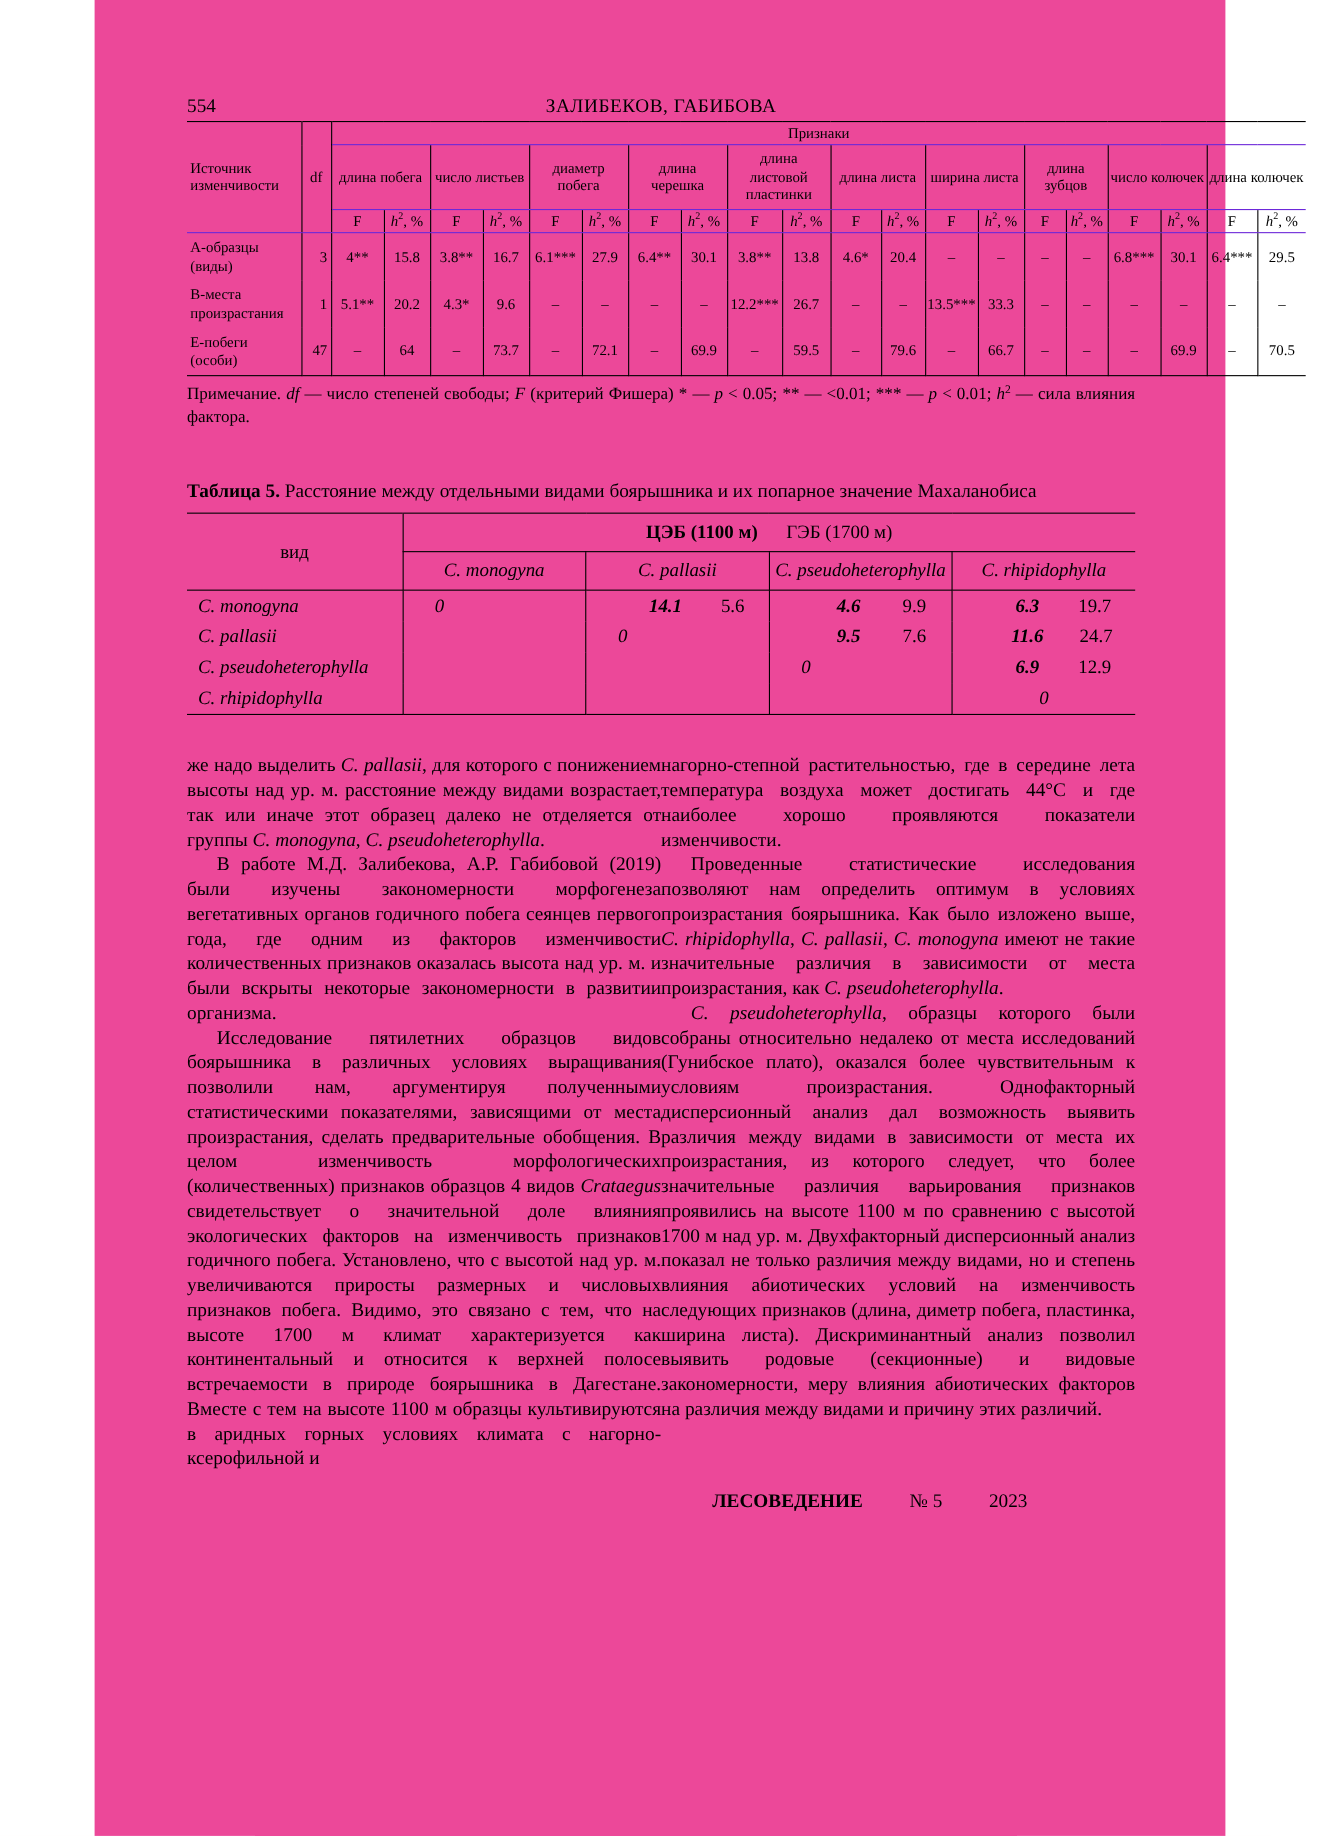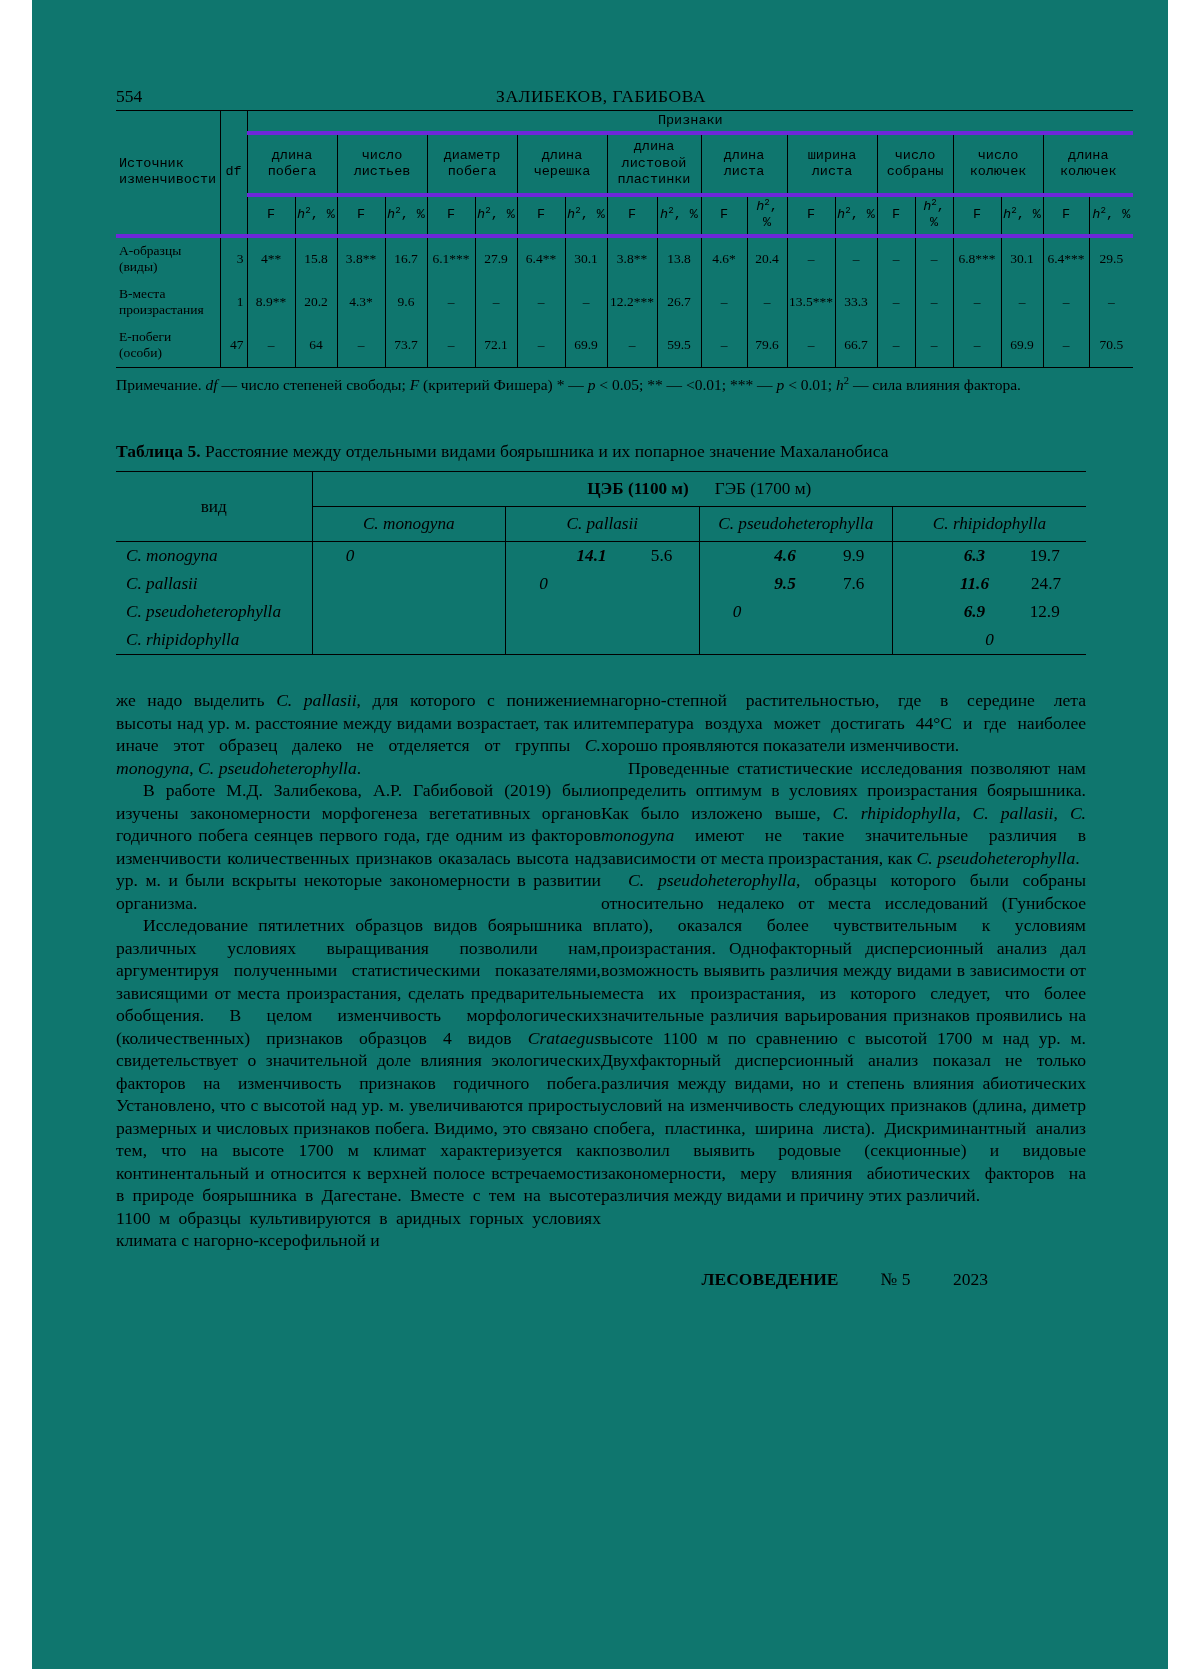--- a/index.html
+++ b/index.html
@@ -1,19 +1,19 @@
 <!DOCTYPE html>
 <html lang="ru"><head>
 <meta charset="utf-8">
 <style>
   html,body { margin:0; padding:0; background:#ffffff; }
   .page {
     position:relative;
-    width:1136px; min-height:1669px;
-    margin:0 auto; background:#0f766e;
+    width:1028px; min-height:1669px;
+    margin:0 auto; background:#ec4899;
     box-sizing:border-box;
     padding:86px 82px 60px 84px;
     font-family:"Liberation Serif", serif;
     color:#000;
   }
   .it { font-style:italic; }
   sup { font-size:0.68em; line-height:0; }
 
   
   .runhead { position:relative; height:24px; font-size:17.5px; }
@@ -25,21 +25,21 @@
   .tcaption .lbl { font-weight:bold; }
 
   
   table.t4 { border-collapse:collapse; table-layout:fixed; width:100%;
              border-top:1px solid #000; }
   .t4 td { border-left:1px solid #000; border-right:1px solid #000;
            text-align:center; vertical-align:middle;
            font-size:13.5px; line-height:1.22; padding:2px 1px; }
   .t4 tr td:first-child { border-left:0; }
   .t4 tr td:last-child  { border-right:0; }
-  .t4 td.hb { border-bottom:4px solid #6d28d9;font-family:Liberation Mono, monospace; }
+  .t4 td.hb { border-bottom:1px solid #6d28d9; }
   .t4 tr.last td { border-bottom:1px solid #000; }
   .t4 td.rowlab { text-align:left; padding:5px 3px; }
   .t4 td.dfv { text-align:right; padding-right:3px; }
   .t4 td.val { padding:9px 0; }
   .t4 td.ghdr { padding:4px 2px; }
 
   
   .note { font-size:15.5px; line-height:1.32; margin-top:7px; text-align:justify; }
 
   
@@ -115,21 +115,21 @@
       <td class="hb" colspan="20">Признаки</td>
     </tr>
     <tr>
       <td class="hb ghdr" colspan="2">длина побега</td>
       <td class="hb ghdr" colspan="2">число листьев</td>
       <td class="hb ghdr" colspan="2">диаметр побега</td>
       <td class="hb ghdr" colspan="2">длина черешка</td>
       <td class="hb ghdr" colspan="2">длина листовой пластинки</td>
       <td class="hb ghdr" colspan="2">длина листа</td>
       <td class="hb ghdr" colspan="2">ширина листа</td>
-      <td class="hb ghdr" colspan="2">число собраны</td>
+      <td class="hb ghdr" colspan="2">длина зубцов</td>
       <td class="hb ghdr" colspan="2">число колючек</td>
       <td class="hb ghdr" colspan="2">длина колючек</td>
     </tr>
     <tr>
       <td class="hb">F</td>
       <td class="hb"><span class="it">h</span><sup>2</sup><span>, %</span></td>
       <td class="hb">F</td>
       <td class="hb"><span class="it">h</span><sup>2</sup><span>, %</span></td>
       <td class="hb">F</td>
       <td class="hb"><span class="it">h</span><sup>2</sup><span>, %</span></td>
@@ -168,21 +168,21 @@
       <td class="val">–</td>
       <td class="val">–</td>
       <td class="val">6.8***</td>
       <td class="val">30.1</td>
       <td class="val">6.4***</td>
       <td class="val">29.5</td>
     </tr>
     <tr>
       <td class="rowlab">В-места произрастания</td>
       <td class="dfv">1</td>
-      <td class="val">8.9**</td>
+      <td class="val">5.1**</td>
       <td class="val">20.2</td>
       <td class="val">4.3*</td>
       <td class="val">9.6</td>
       <td class="val">–</td>
       <td class="val">–</td>
       <td class="val">–</td>
       <td class="val">–</td>
       <td class="val">12.2***</td>
       <td class="val">26.7</td>
       <td class="val">–</td>

